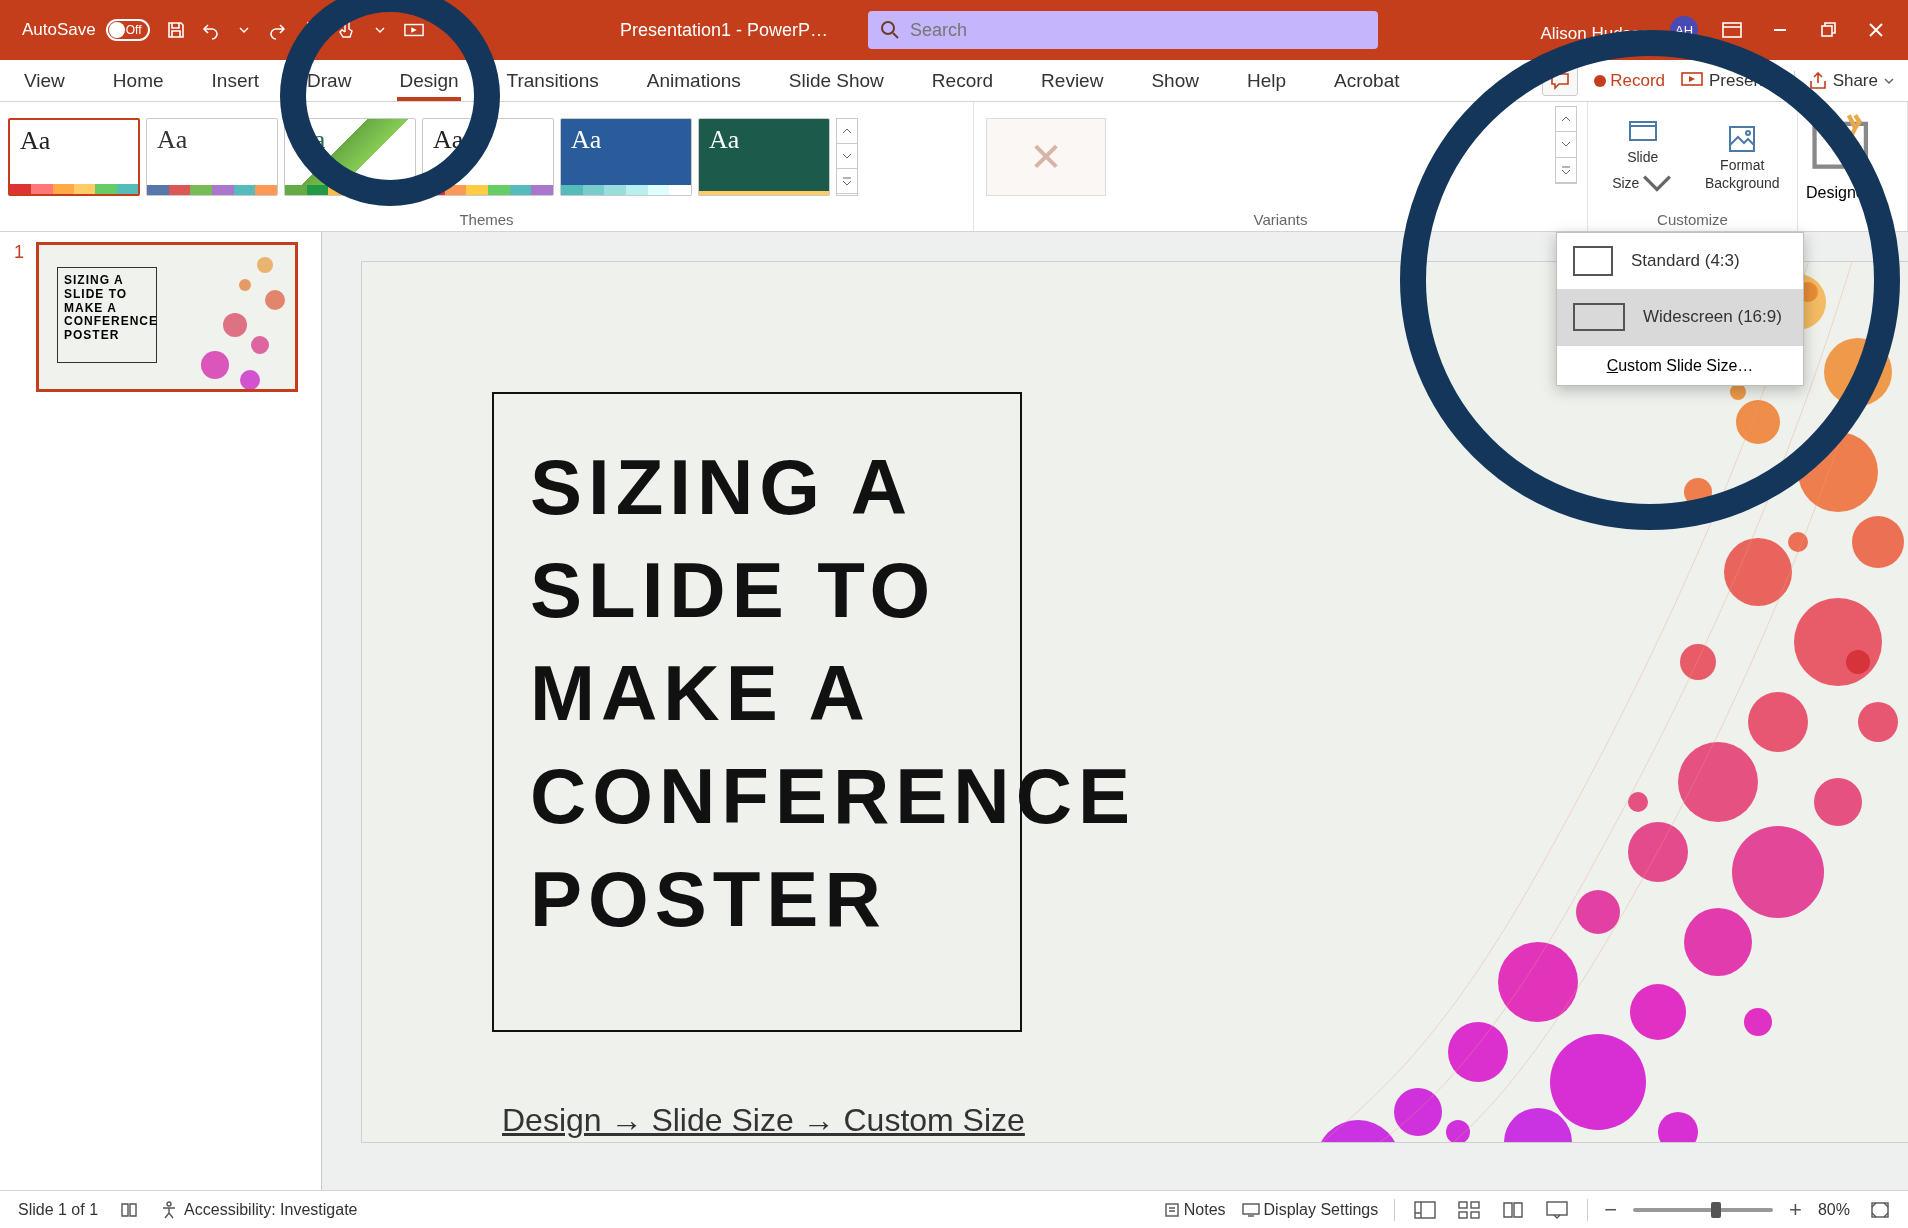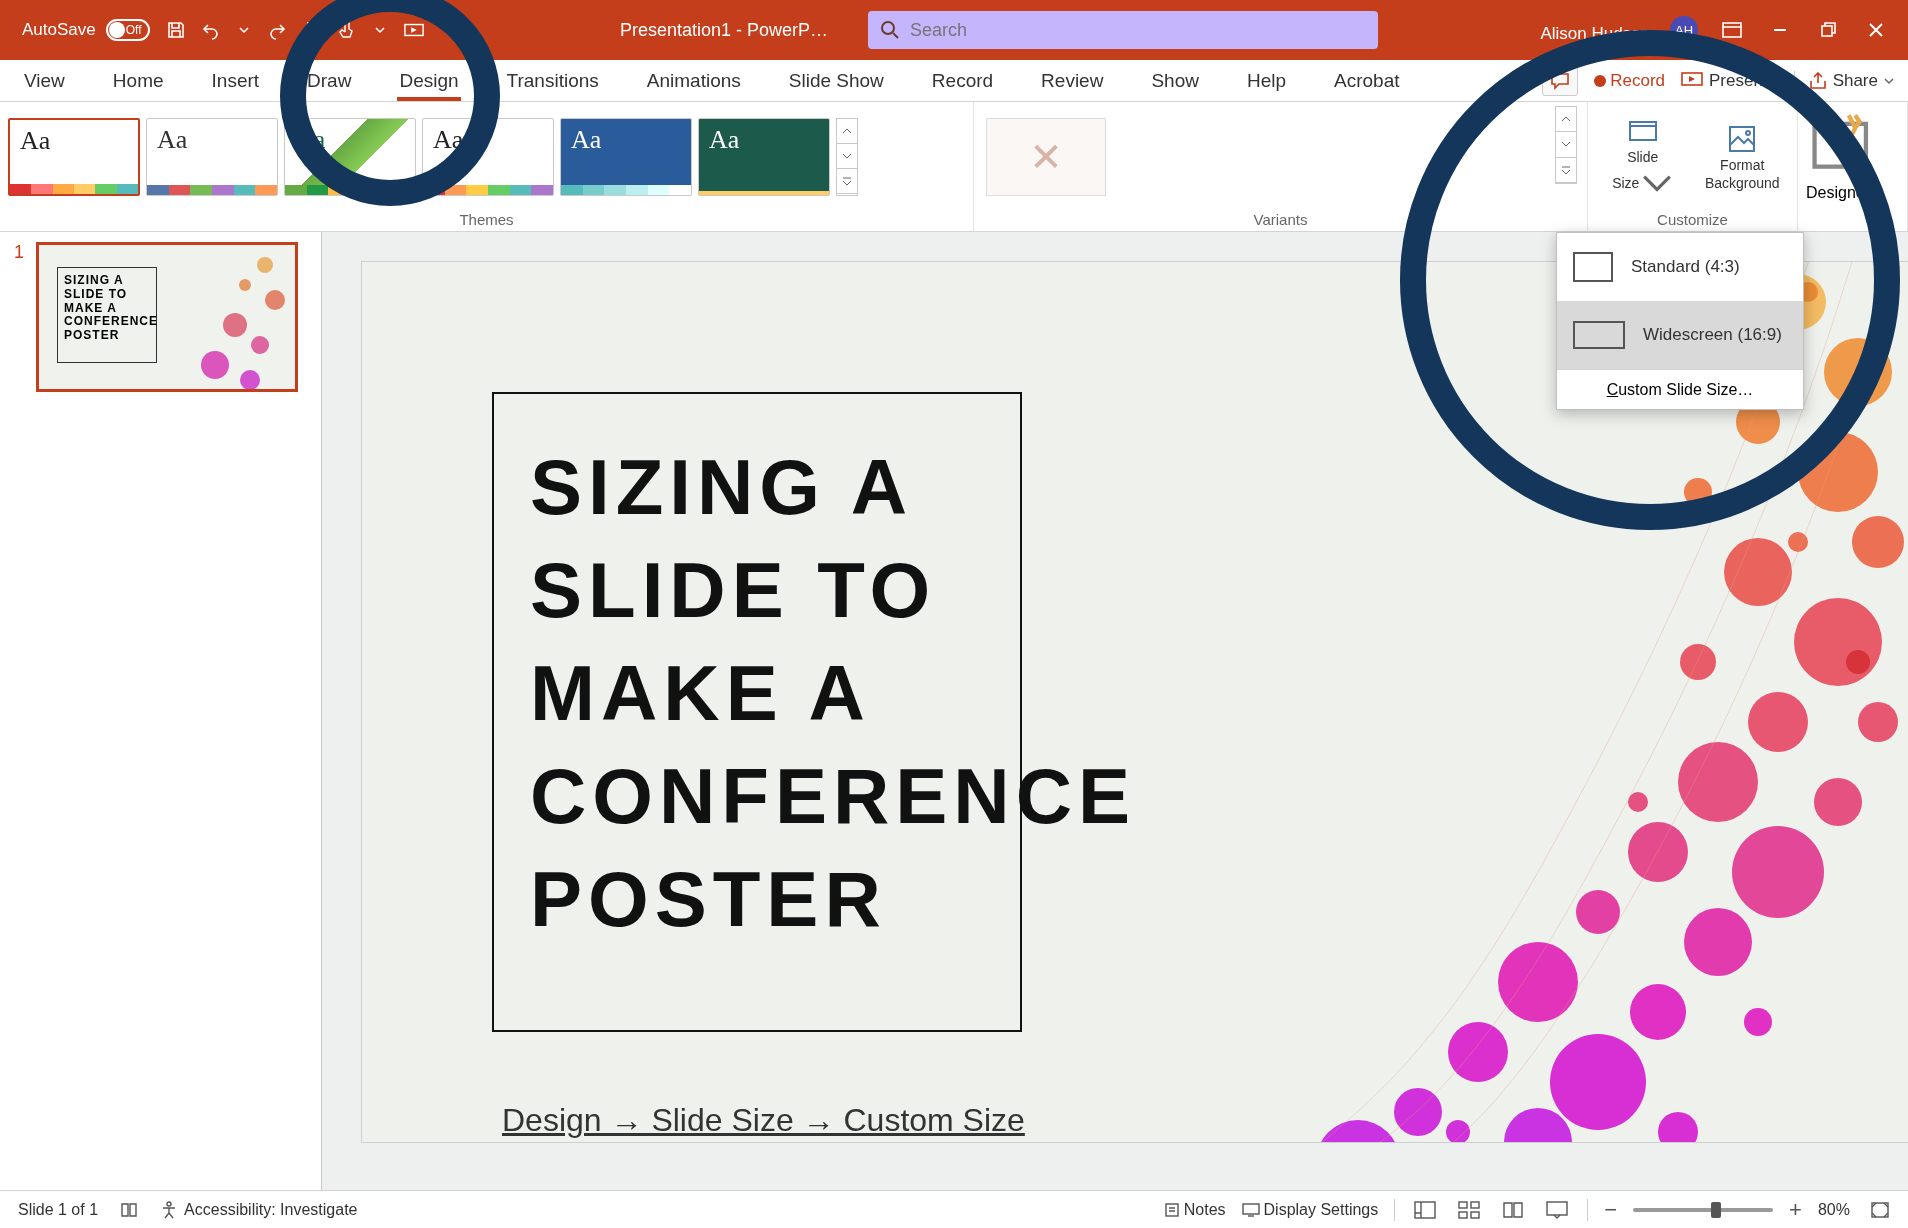--- a/index.html
+++ b/index.html
@@ -49,21 +49,21 @@
   .gallery-scroll div { flex:1; display:flex; align-items:center; justify-content:center; border-bottom:1px solid #c9c9c9; }
   .variants { flex:1; }
   .variants .var-box { width:120px; height:78px; border:1px solid #dcdcdc; background:#faf7f4; display:flex; align-items:center; justify-content:center; }
   .variants .var-box .x { color:#d8b4a8; font-size:40px; font-weight:100; }
   .customize .btn-col { display:flex; flex-direction:column; align-items:center; justify-content:center; width:96px; font-size:14px; color:#333; text-align:center; gap:2px; }
   .customize .btn-col svg { width:32px; height:32px; }
   .designer { width:110px; }
 
   
   .slide-size-menu { position:absolute; top:130px; right:104px; width:248px; background:#fff; border:1px solid #bfbfbf; box-shadow:0 4px 14px rgba(0,0,0,.25); z-index:50; }
-  .slide-size-menu .item { height:68px; display:flex; align-items:center; gap:18px; padding-left:16px; font-size:17px; color:#333; }
+  .slide-size-menu .item { height:56px; display:flex; align-items:center; gap:18px; padding-left:16px; font-size:17px; color:#333; }
   .slide-size-menu .item.hover { background:#d9d9d9; }
   .slide-size-menu .item .rect { border:2px solid #555; }
   .slide-size-menu .item.std .rect { width:40px; height:30px; }
   .slide-size-menu .item.wide .rect { width:52px; height:28px; }
   .slide-size-menu .custom { height:40px; border-top:1px solid #d4d4d4; display:flex; align-items:center; justify-content:center; font-size:16px;text-align:right; }
   .slide-size-menu .custom u { text-decoration:underline; }
 
   
   .circle-annot { position:absolute; border:26px solid #14365b; border-radius:50%; pointer-events:none; z-index:60; }
   .c1 { width:220px; height:220px; left:280px; top:-14px; }

